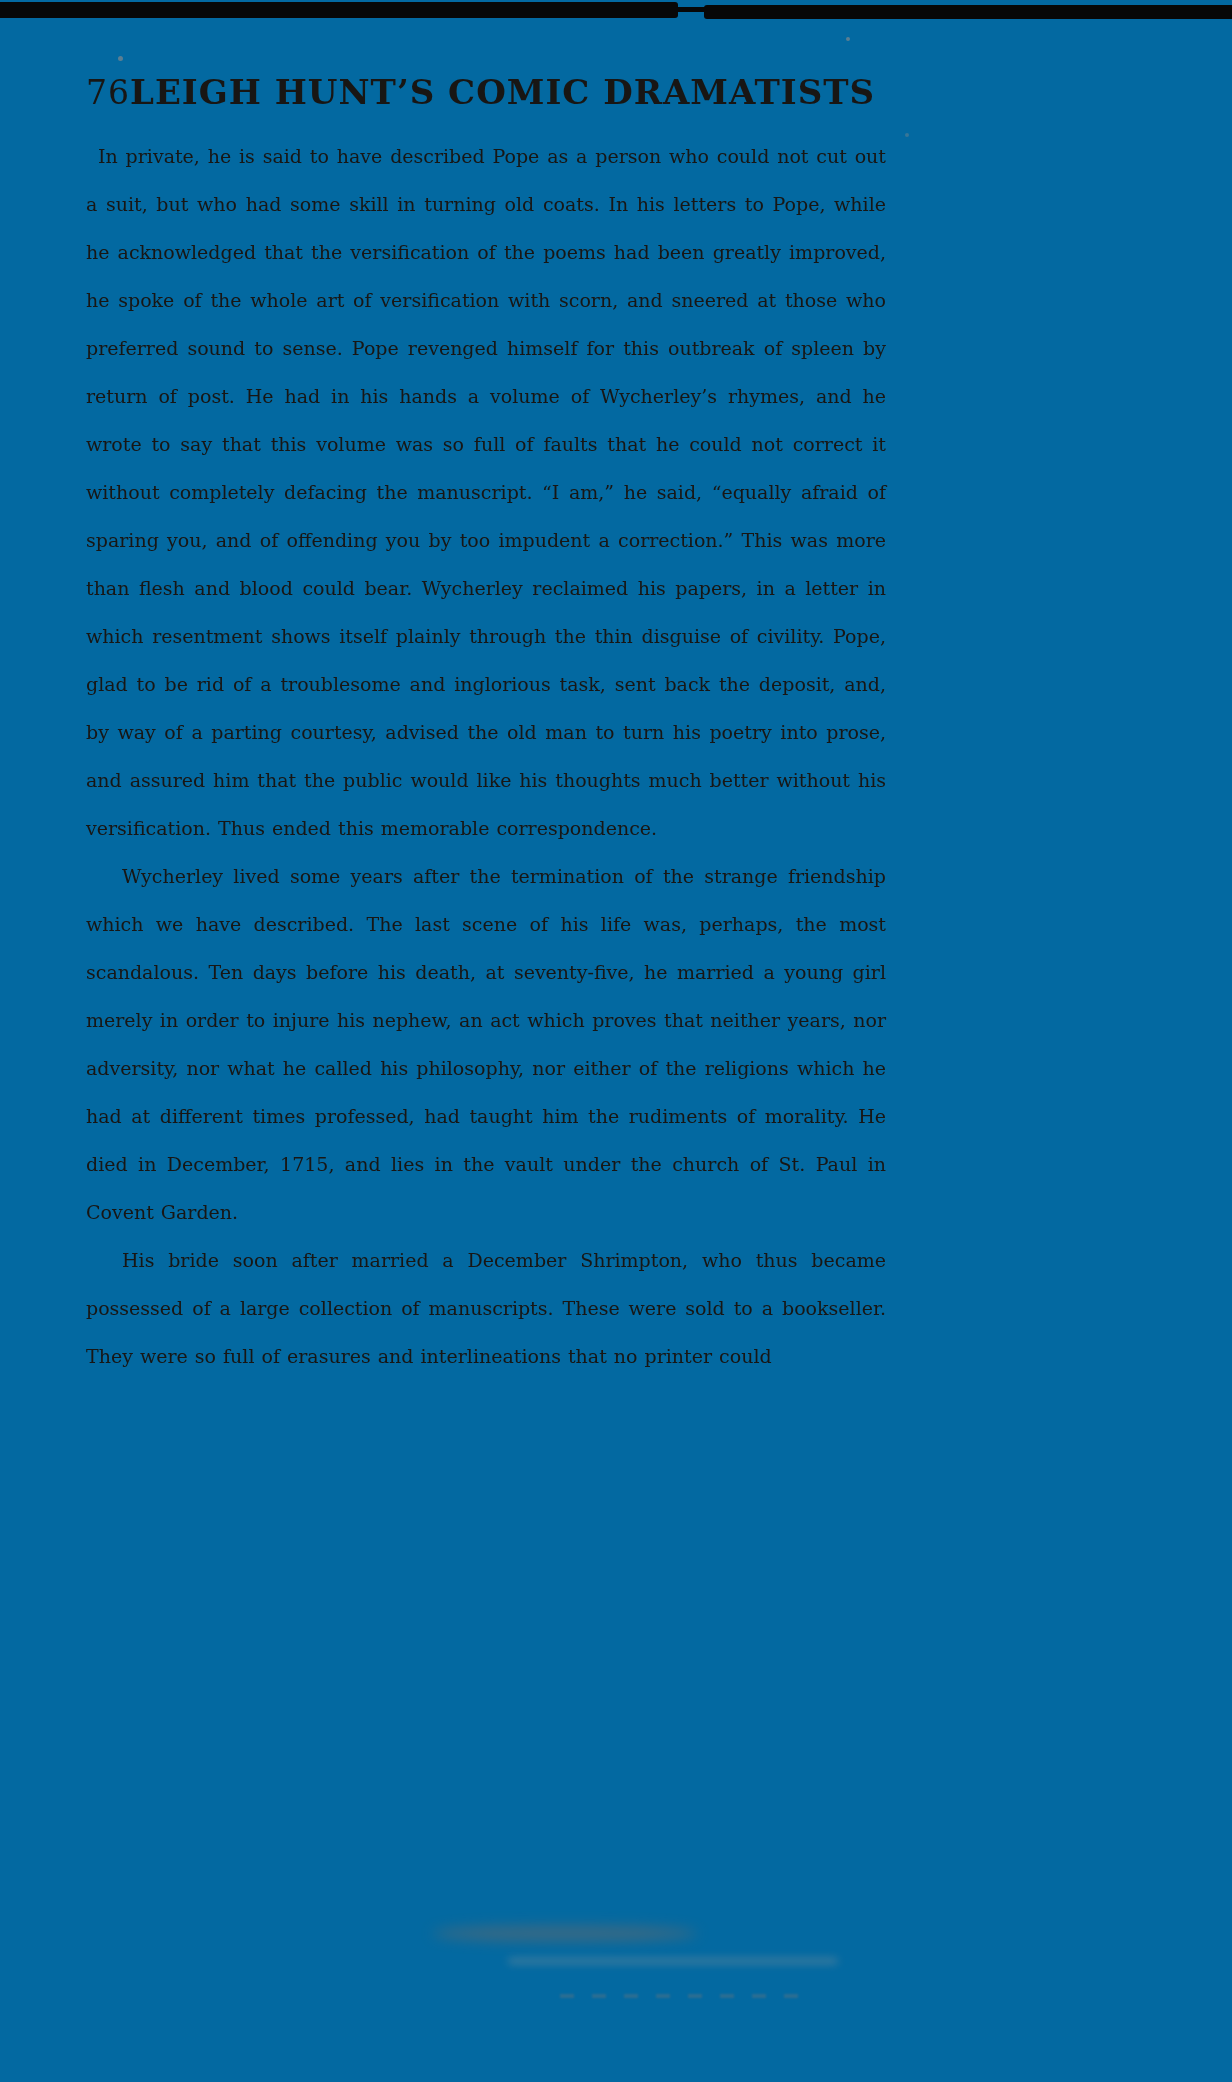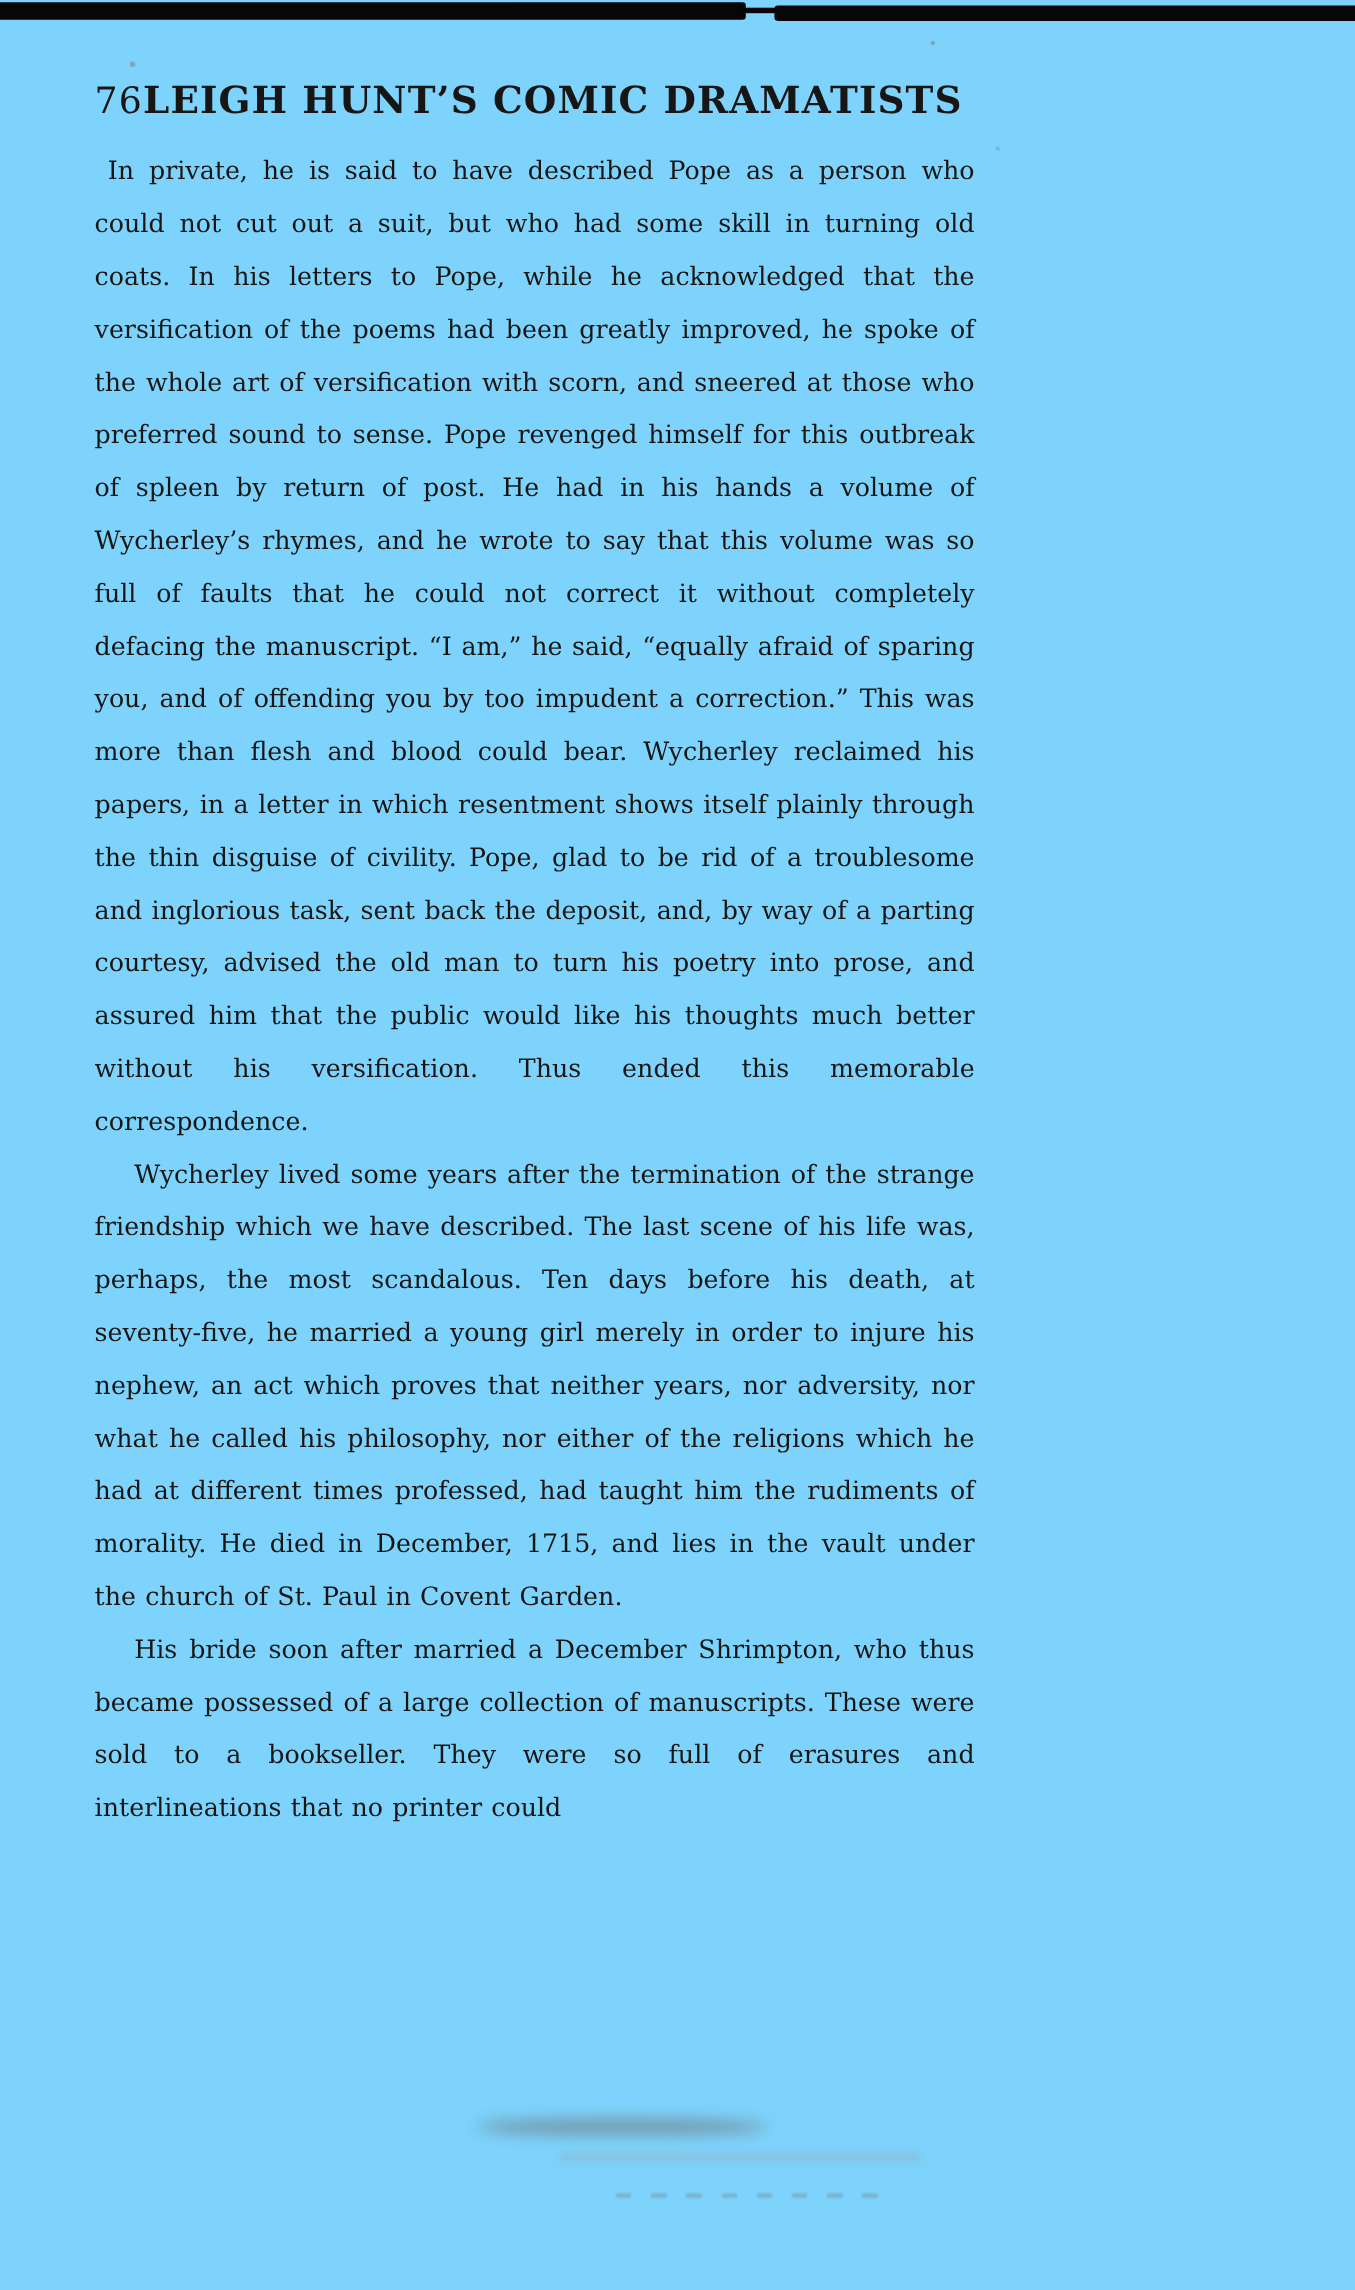--- a/index.html
+++ b/index.html
@@ -5,21 +5,21 @@
   html, body {
     margin: 0;
     padding: 0;
     background: #e8e8e8;
   }
   .page {
     position: relative;
     width: 1232px;
     height: 2082px;
     margin: 0 auto;
-    background: #7dd3fc;
+    background: #0369a1;
     font-family: "DejaVu Serif", "Liberation Serif", serif;
     color: #181614;
     overflow: hidden;
   }
 
   
   .bar-left {
     position: absolute; top: 2px; left: 0;
     width: 678px; height: 16px;
     background: #070707;
@@ -69,21 +69,21 @@
   }
 
   
   .text-block {
     position: absolute;
     top: 132px; left: 86px;
     width: 800px;
   }
   .para {
     margin: 0;
-    font-size: 23px;
+    font-size: 19px;
     line-height: 48px;
     text-align: justify;
     text-indent: 36px;
     word-spacing: 1px;
   }
   .para.first { text-indent: 12px; }
 
   
   .smudge-1 {
     position: absolute; left: 432px; top: 1926px;

